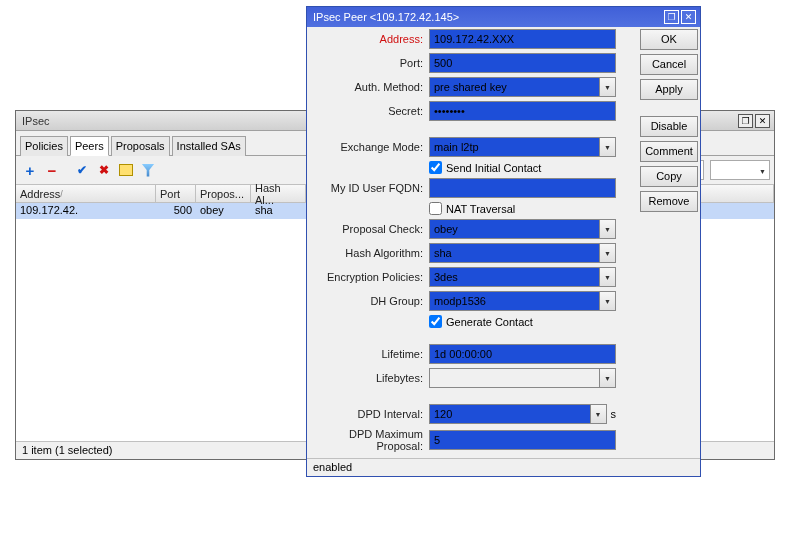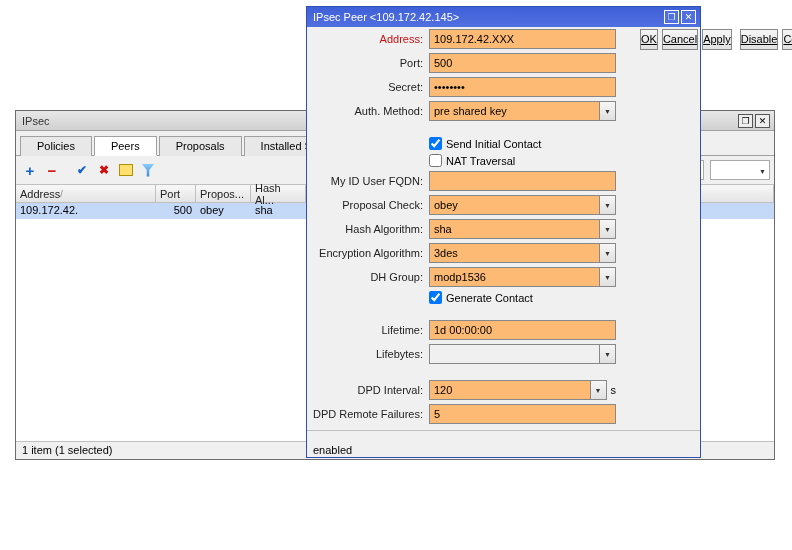--- a/index.html
+++ b/index.html
@@ -4,21 +4,21 @@
 <style>
 * { box-sizing: border-box; margin: 0; padding: 0; font-family: Tahoma, Arial, sans-serif; font-size: 11px; }
 body { background: #fff; width: 792px; height: 550px; position: relative; overflow: hidden; }
 
 
 .main-window { position: absolute; left: 15px; top: 110px; width: 760px; height: 350px; border: 1px solid #6b6b6b; background: #f0f0f0; }
 .main-titlebar { height: 20px; background: linear-gradient(#e8e8e8,#d0d0d0); border-bottom: 1px solid #a0a0a0; display: flex; align-items: center; padding: 0 4px; }
 .main-title { flex: 1; color: #333; padding-left: 2px; }
 .winbtn { width: 15px; height: 14px; border: 1px solid #555; background: #eee; margin-left: 2px; display: flex; align-items: center; justify-content: center; cursor: pointer; font-size: 9px; }
 .tabs { display: flex; padding: 4px 4px 0 4px; background: #f0f0f0; border-bottom: 1px solid #a0a0a0; }
-.tab { padding: 3px 16px; border: 1px solid #a0a0a0; border-bottom: none; background: #e8e8e8; margin-right: 2px; cursor: pointer; position: relative; top: 1px; }
+.tab { padding: 3px 4px; border: 1px solid #a0a0a0; border-bottom: none; background: #e8e8e8; margin-right: 2px; cursor: pointer; position: relative; top: 1px; }
 .tab.active { background: #fff; border-bottom: 1px solid #fff; }
 .toolbar { display: flex; align-items: center; padding: 4px; background: #f0f0f0; border-bottom: 1px solid #c0c0c0; gap: 2px; }
 .tbtn { width: 20px; height: 20px; border: 1px solid transparent; display: flex; align-items: center; justify-content: center; cursor: pointer; }
 .plus { color: #1060d0; font-weight: bold; font-size: 15px; }
 .minus { color: #d01010; font-weight: bold; font-size: 15px; }
 .check { color: #1060d0; font-weight: bold; font-size: 12px; }
 .xred { color: #d01010; font-weight: bold; font-size: 12px; }
 .note { width: 14px; height: 12px; background: #ffe070; border: 1px solid #b09000; }
 .filter { width: 13px; height: 13px; background: linear-gradient(#8cf,#48c); clip-path: polygon(0 0,100% 0,60% 50%,60% 100%,40% 100%,40% 50%); }
 .search-input { margin-left: auto; width: 90px; height: 20px; border: 1px solid #aaa; padding: 0 4px; font-style: italic; color: #888; }
@@ -31,32 +31,32 @@
 .td { padding: 1px 4px; overflow: hidden; white-space: nowrap; }
 .statusbar { position: absolute; bottom: 0; left: 0; right: 0; height: 18px; border-top: 1px solid #c0c0c0; padding: 2px 6px; background: #f0f0f0; }
 
 
 .dialog { position: absolute; left: 306px; top: 6px; width: 395px; border: 1px solid #3050b0; background: #f0f0f0; }
 .dlg-titlebar { height: 20px; background: linear-gradient(#4060d8,#5070e0); color: #fff; display: flex; align-items: center; padding: 0 4px; }
 .dlg-title { flex: 1; padding-left: 2px; }
 .dlg-wbtn { width: 15px; height: 14px; border: 1px solid #fff; background: #5070e0; color: #fff; margin-left: 2px; display: flex; align-items: center; justify-content: center; cursor: pointer; font-size: 9px; }
 .dlg-body { display: flex; padding: 2px; gap: 24px; }
 .dlg-form { flex: 1; }
-.dlg-side { width: 58px; display: flex; flex-direction: row; gap: 4px; text-decoration: underline; }
+.dlg-side { width: 58px; display: flex; flex-direction: column; gap: 4px; }
 .sbtn { height: 21px; border: 1px solid #888; background: linear-gradient(#f6f6f6,#e0e0e0); cursor: pointer; text-align: center; line-height: 19px; }
 .frow { display: flex; align-items: center; margin-bottom: 4px; }
 .flabel { width: 120px; text-align: right; padding-right: 6px; color: #222; }
 .flabel.red { color: #d01010; }
-.finput { flex: 1; height: 20px; border: 1px solid #888; background: #fdba74; padding: 0 4px; }
+.finput { flex: 1; height: 20px; border: 1px solid #888; background: #1d4ed8; padding: 0 4px; }
 .fdrop { width: 16px; height: 20px; border: 1px solid #888; border-left: none; background: linear-gradient(#f6f6f6,#e0e0e0); display: flex; align-items: center; justify-content: center; cursor: pointer; }
 .fchk { display: flex; align-items: flex-end; gap: 4px; }
 .fchk input { margin: 0; }
 .gap { height: 12px; }
 .unit { padding-left: 4px; }
-.dlg-status { height: 18px; border-top: 1px solid #c0c0c0; padding: 13px 6px; background: #f0f0f0; }
+.dlg-status { height: 18px; border-top: 1px solid #c0c0c0; padding: 2px 6px; background: #f0f0f0; }
 .tri::after { content: "▼"; font-size: 7px; color: #333; }
 .sort::after { content: " /"; color: #888; font-size: 9px; }
 </style>
 </head>
 <body>
 
 <div class="main-window">
   <div class="main-titlebar">
     <span class="main-title">IPsec</span>
     <div class="winbtn">❐</div>
@@ -123,59 +123,64 @@
     <div class="dlg-form">
       <div class="frow">
           <div class="flabel red">Address:</div>
           <input class="finput" value="109.172.42.XXX" style="">
         </div>
       <div class="frow">
           <div class="flabel">Port:</div>
           <input class="finput" value="500" style="">
         </div>
       <div class="frow">
+          <div class="flabel">Auth. Method:</div>
+          <input class="finput" value="pre shared key" style="">
+          <div class="fdrop tri"></div>
+        </div>
+      <div class="frow">
           <div class="flabel">Secret:</div>
           <input class="finput" type="password" value="********" style="">
         </div>
-      <div class="frow">
-          <div class="flabel">Auth. Method:</div>
-          <input class="finput" value="pre shared key" style="">
-          <div class="fdrop tri"></div>
-        </div>
       <div class="gap"></div>
+      <div class="frow">
+          <div class="flabel">Exchange Mode:</div>
+          <input class="finput" value="main l2tp" style="">
+          <div class="fdrop tri"></div>
+        </div>
       <div class="frow">
           <div class="flabel"></div>
           <label class="fchk">
             <input type="checkbox" checked="" style="">
             <span>Send Initial Contact</span>
           </label>
         </div>
       <div class="frow">
+          <div class="flabel">My ID User FQDN:</div>
+          <input class="finput" value="" style="">
+        </div>
+      <div class="frow">
           <div class="flabel"></div>
           <label class="fchk">
             <input type="checkbox" style="">
             <span>NAT Traversal</span>
           </label>
         </div>
       <div class="frow">
-          <div class="flabel">My ID User FQDN:</div>
-          <input class="finput" value="" style="">
-        </div>
-      <div class="frow">
           <div class="flabel">Proposal Check:</div>
           <input class="finput" value="obey" style="">
           <div class="fdrop tri"></div>
         </div>
       <div class="frow">
           <div class="flabel">Hash Algorithm:</div>
           <input class="finput" value="sha" style="">
           <div class="fdrop tri"></div>
         </div>
       <div class="frow">
-          <div class="flabel">Encryption Algorithm:</div>
+          <div class="flabel">Encryption Policies:</div>
           <input class="finput" value="3des" style="">
           <div class="fdrop tri"></div>
         </div>
       <div class="frow">
           <div class="flabel">DH Group:</div>
           <input class="finput" value="modp1536" style="">
           <div class="fdrop tri"></div>
         </div>
       <div class="frow">
           <div class="flabel"></div>
@@ -195,21 +200,21 @@
           <div class="fdrop tri"></div>
         </div>
       <div class="gap"></div>
       <div class="frow">
           <div class="flabel">DPD Interval:</div>
           <input class="finput" value="120" style="">
           <div class="fdrop tri"></div>
           <span class="unit">s</span>
         </div>
       <div class="frow">
-          <div class="flabel">DPD Remote Failures:</div>
+          <div class="flabel">DPD Maximum Proposal:</div>
           <input class="finput" value="5" style="">
         </div>
     </div>
     <div class="dlg-side">
       <div class="sbtn">OK</div>
       <div class="sbtn">Cancel</div>
       <div class="sbtn">Apply</div>
       <div style="height:8px"></div>
       <div class="sbtn">Disable</div>
       <div class="sbtn">Comment</div>

